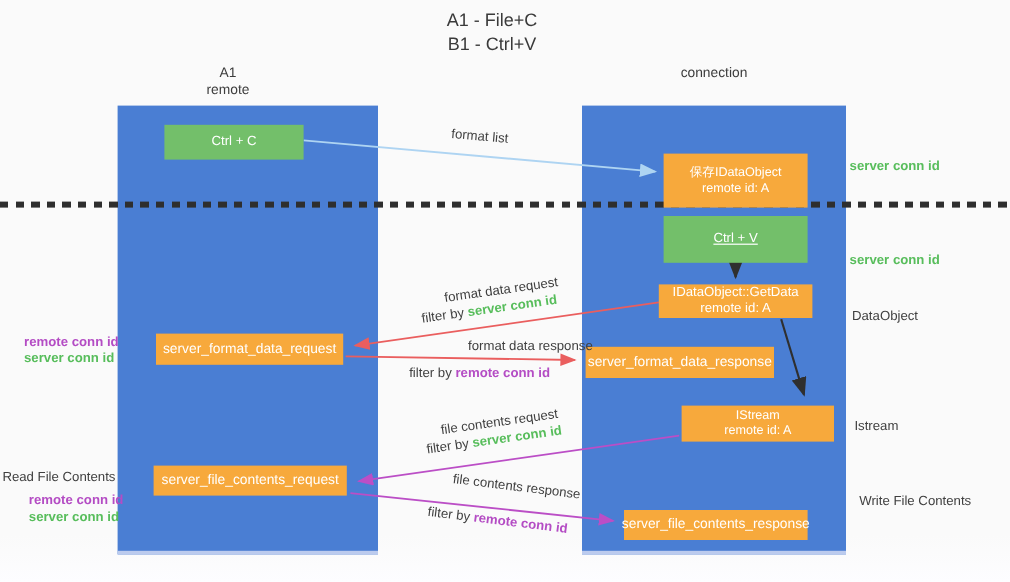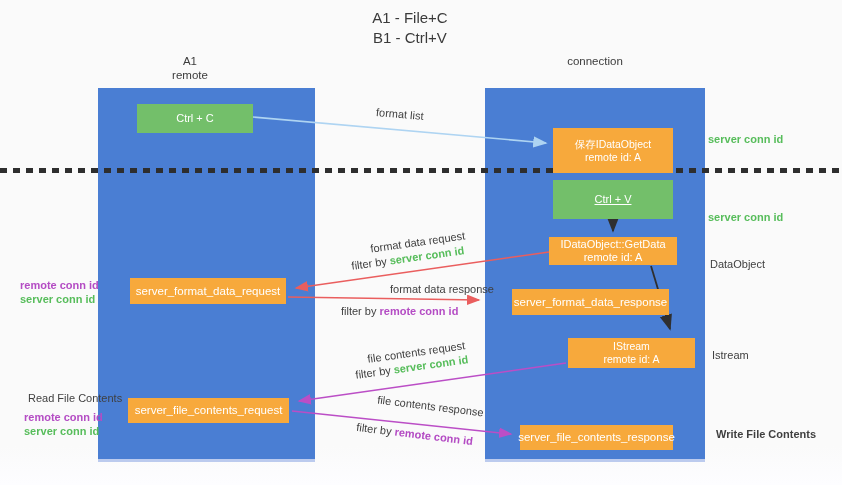--- a/index.html
+++ b/index.html
@@ -105,30 +105,30 @@
 
   <div class="abs node orange" style="left:549px; top:237px; width:128px; height:28px; font-size:11px;">
     <span class="nline">IDataObject::GetData</span>
     <span class="nline">remote id: A</span>
   </div>
 
   <div class="abs node orange" style="left:130px; top:278px; width:156px; height:26px; font-size:11.5px;">
     <span class="nline">server_format_data_request</span>
   </div>
 
-  <div class="abs node orange" style="left:488px; top:289px; width:157px; height:26px; font-size:11.5px;margin-left:24px;">
+  <div class="abs node orange" style="left:488px; top:289px; width:157px; height:26px; font-size:11.5px;">
     <span class="nline">server_format_data_response</span>
   </div>
 
   <div class="abs node orange" style="left:568px; top:338px; width:127px; height:30px; font-size:10.5px;">
     <span class="nline">IStream</span>
     <span class="nline">remote id: A</span>
   </div>
 
-  <div class="abs node orange" style="left:128px; top:398px; width:161px; height:25px; font-size:11.5px;justify-content:center;">
+  <div class="abs node orange" style="left:128px; top:388px; width:161px; height:25px; font-size:11.5px;justify-content:center;">
     <span class="nline">server_file_contents_request</span>
   </div>
 
   <div class="abs node orange" style="left:520px; top:425px; width:153px; height:25px; font-size:11.5px;">
     <span class="nline">server_file_contents_response</span>
   </div>
 
   <div class="abs lbl" style="left:376px; top:108px; transform:rotate(5deg);">format list</div>
 
   <div class="abs lbl" style="left:370px; top:236px; transform:rotate(-8deg);">format data request</div>
@@ -140,21 +140,21 @@
   <div class="abs lbl" style="left:367px; top:346px; transform:rotate(-8deg);">file contents request</div>
   <div class="abs lbl" style="left:355px; top:361px; transform:rotate(-8deg);"><span>filter by </span><span class="id-green">server conn id</span></div>
 
   <div class="abs lbl" style="left:377px; top:400px; transform:rotate(7deg);">file contents response</div>
   <div class="abs lbl" style="left:356px; top:428px; transform:rotate(7deg);"><span>filter by </span><span class="id-purple">remote conn id</span></div>
 
   <div class="abs ann green" style="left:708px; top:133px;">server conn id</div>
   <div class="abs ann green" style="left:708px; top:211px;">server conn id</div>
   <div class="abs ann dark" style="left:710px; top:258px;">DataObject</div>
   <div class="abs ann dark" style="left:712px; top:349px;">Istream</div>
-  <div class="abs ann dark" style="left:716px; top:428px;font-weight:bold;">Write File Contents</div>
+  <div class="abs ann dark" style="left:716px; top:412px;">Write File Contents</div>
 
   <div class="abs ann purple" style="left:20px; top:279px;">remote conn id</div>
   <div class="abs ann green" style="left:20px; top:293px;">server conn id</div>
-  <div class="abs ann dark" style="left:2px; top:392px;margin-left:26px;">Read File Contents</div>
+  <div class="abs ann dark" style="left:2px; top:392px;">Read File Contents</div>
   <div class="abs ann purple" style="left:24px; top:411px;">remote conn id</div>
   <div class="abs ann green" style="left:24px; top:425px;">server conn id</div>
 
 </div>
 
 </body></html>

